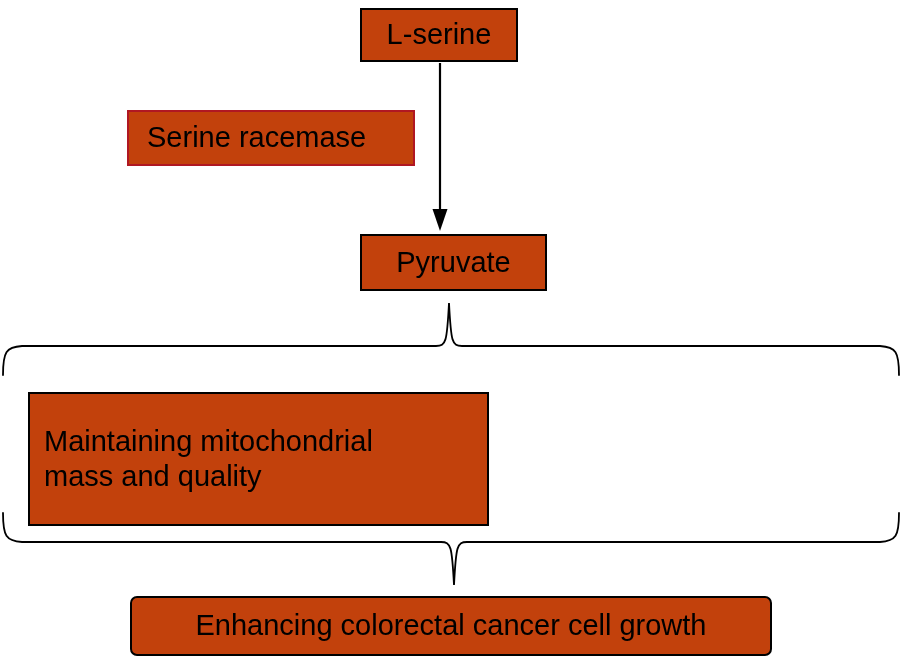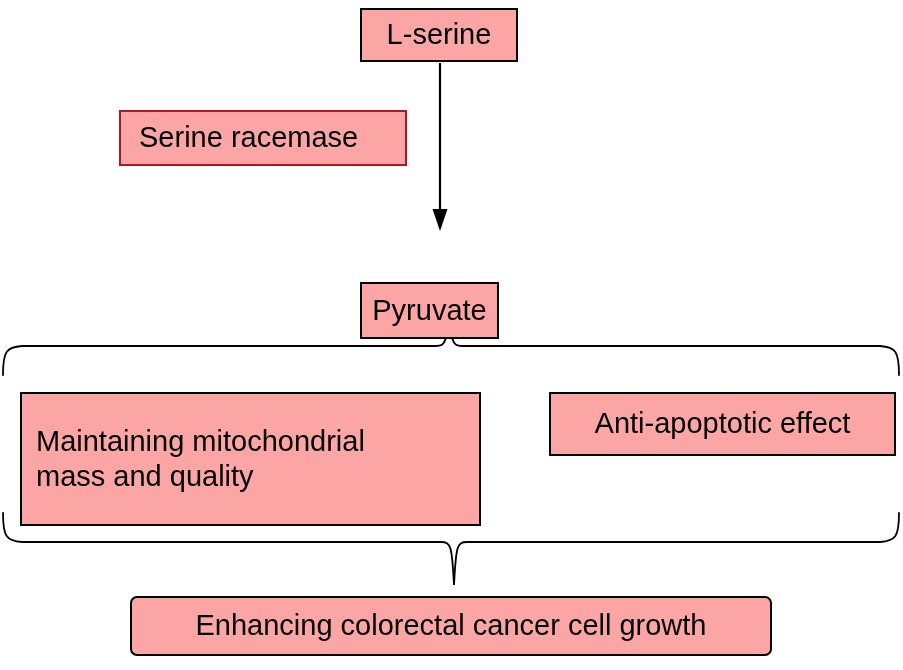--- a/index.html
+++ b/index.html
@@ -15,51 +15,50 @@
     position: relative;
     width: 903px;
     height: 670px;
     background: #ffffff;
     overflow: hidden;
   }
 
   .node {
     position: absolute;
     box-sizing: border-box;
-    background: #fca5a5;
+    background: #c2410c;
     border: 2px solid #000000;
     display: flex;
     align-items: center;
     color: #000000;
     line-height: 1.22;
     white-space: pre-line;
   }
 
   .node.center   { justify-content: center; text-align: center; }
-  .node.leftal   { justify-content: flex-start; text-align: left; }
+  .node.leftal   { justify-content: flex-start; text-align: left; margin-left: 8px; }
 
   
   #node-lserine {
     left: 360px; top: 8px;
     width: 158px; height: 54px;
     font-size: 29px;
   }
   #node-serine-racemase {
     left: 119px; top: 110px;
     width: 288px; height: 56px;
     font-size: 29px;
     border-color: #B01722;
     padding-left: 18px;
     justify-content: flex-start;
   }
   #node-pyruvate {
     left: 360px; top: 234px;
-    width: 139px; height: 57px;
+    width: 187px; height: 57px;
     font-size: 29px;
-    margin-top: 48px;
   }
   #node-mito {
     left: 20px; top: 392px;
     width: 461px; height: 134px;
     font-size: 29px;
     padding: 0 14px;
   }
   #node-apoptotic {
     left: 549px; top: 392px;
     width: 347px; height: 64px;
@@ -115,17 +114,16 @@
 
   <div class="node center" id="node-lserine">L-serine</div>
 
   <div class="node leftal" id="node-serine-racemase">Serine racemase</div>
 
   <div class="node center" id="node-pyruvate">Pyruvate</div>
 
   <div class="node leftal" id="node-mito">Maintaining mitochondrial
 mass and quality</div>
 
-  <div class="node center" id="node-apoptotic">Anti-apoptotic effect</div>
 
   <div class="node center" id="node-crc">Enhancing colorectal cancer cell growth</div>
 
 </div>
 
 </body></html>

